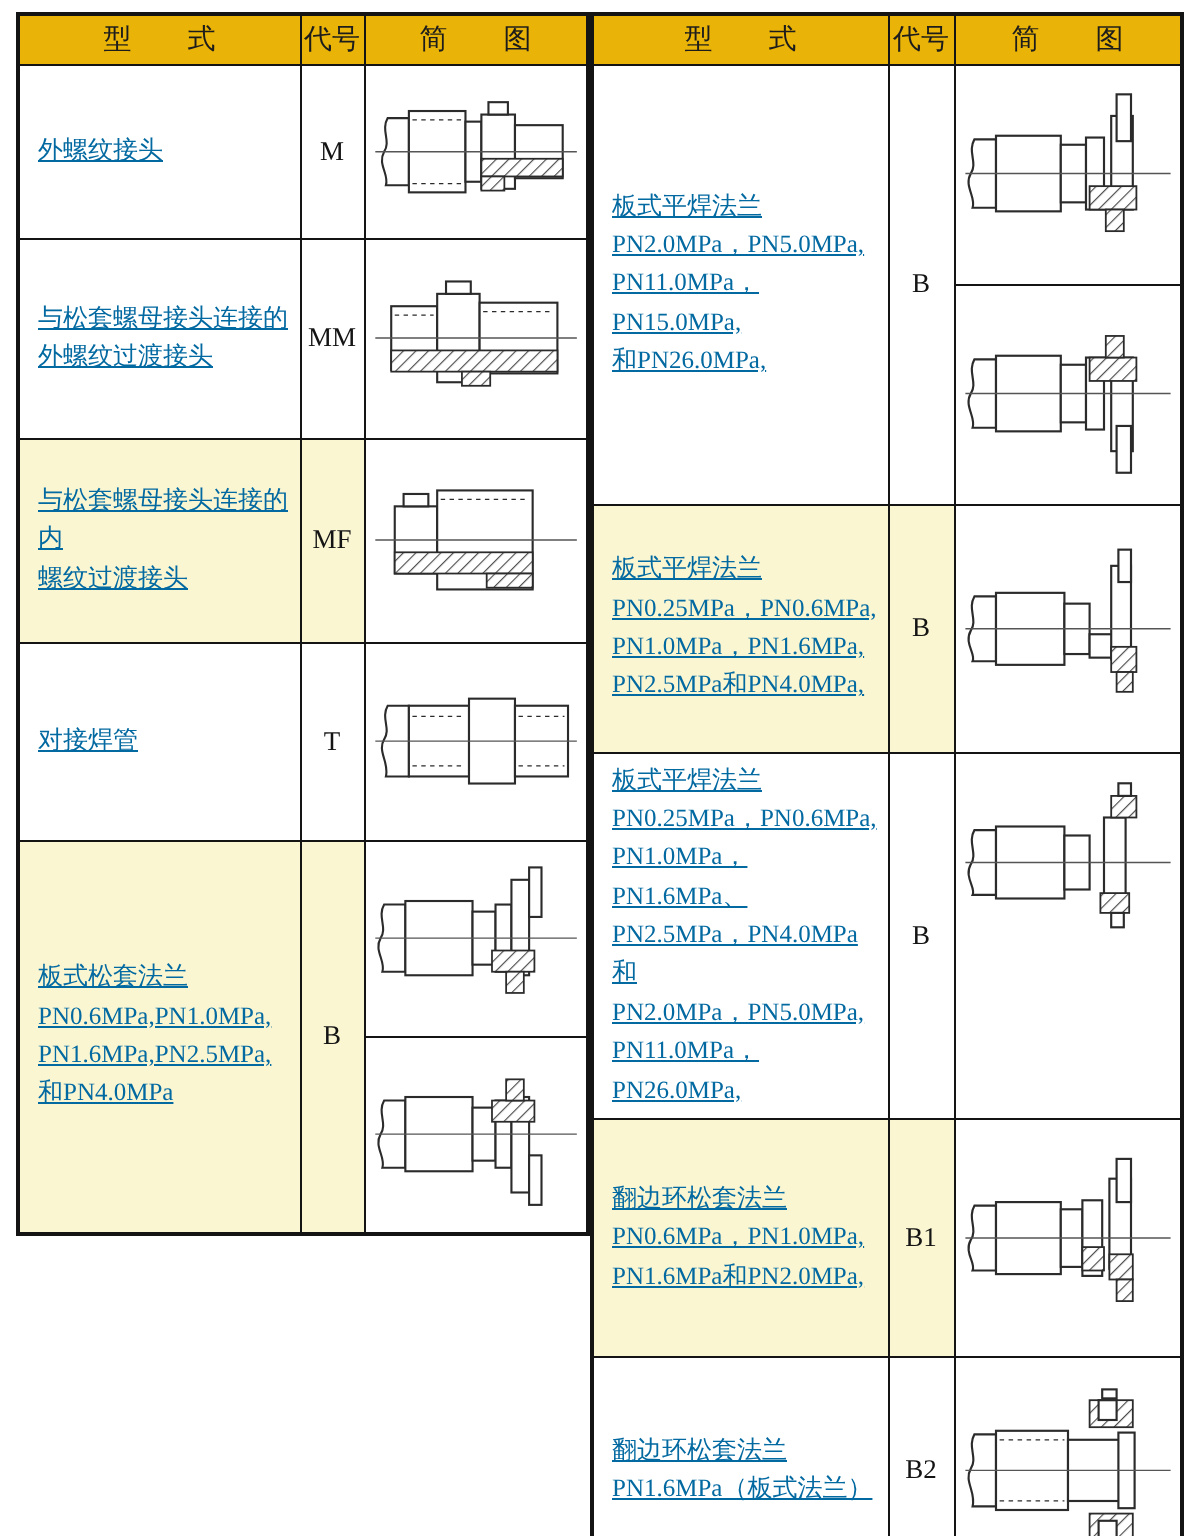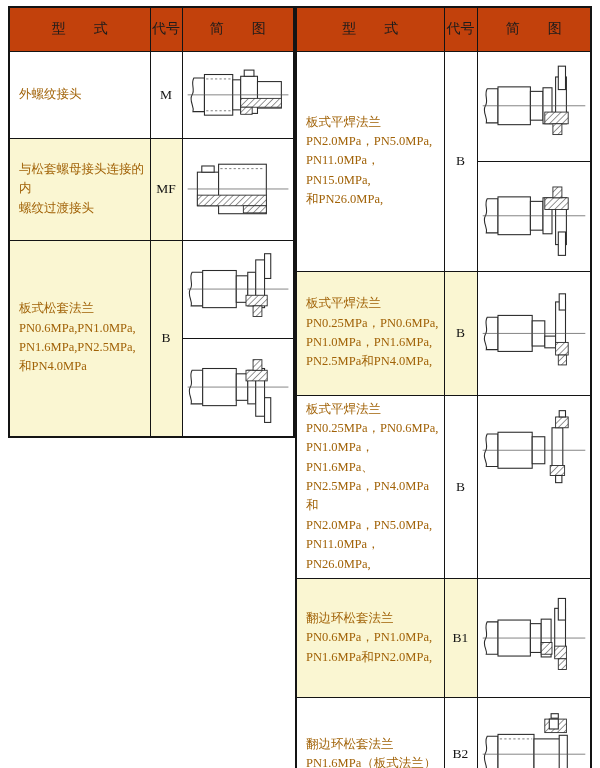--- a/index.html
+++ b/index.html
@@ -4,23 +4,23 @@
 <style>
   html,body{margin:0;padding:0;background:#fff;}
   body{width:600px;height:768px;overflow:hidden;font-family:"Liberation Sans",sans-serif;}
   .page{padding:6px 8px 0 8px;}
   .doc-title{font:700 12.5px/1.5 "Liberation Sans",sans-serif;color:#101010;margin:4px 0 9px 0;letter-spacing:.2px;}
   .tables{display:flex;align-items:flex-start;}
   table{border-collapse:collapse;table-layout:fixed;border:2px solid #141414;}
   table.half-left{width:285px;}
   table.half-right{width:299px;}
   th,td{border:1px solid #141414;box-sizing:border-box;}
-  th{background:#c2410c;height:44px;font:400 14px "Liberation Serif",serif;color:#1c1c1c;font-weight:500;}
-  td.type{font:400 12.5px/1.55 "Liberation Serif",serif;color:#a16207;padding:4px 4px 4px 9px;
-          white-space:pre-line;vertical-align:middle;background:#fff;}
+  th{background:#eab308;height:25px;font:400 14px "Liberation Serif",serif;color:#1c1c1c;font-weight:500;}
+  td.type{font:400 12.5px/1.55 "Liberation Serif",serif;color:#0369a1;padding:4px 4px 4px 9px;
+          white-space:pre-line;vertical-align:middle;background:#fff;text-decoration:underline;}
   td.code{text-align:center;vertical-align:middle;font:400 13.5px "Liberation Serif",serif;color:#141414;background:#fff;}
   td.hl{background:#faf6d2;}
   td.diag-cell{padding:0;vertical-align:top;background:#fff;}
   .diag{display:flex;align-items:center;justify-content:center;overflow:hidden;}
   .diag.split{border-top:1px solid #141414;}
   .diag svg{width:96%;height:95%;}
   svg .s{fill:#fff;stroke:#2b2b2b;stroke-width:1.2;}
   svg .h{fill:url(#hatch);stroke:#2b2b2b;stroke-width:1;}
   svg .cl{stroke:#555;stroke-width:.8;}
   svg .d{stroke:#2b2b2b;stroke-width:.7;stroke-dasharray:2.5 2.5;fill:none;}
@@ -67,33 +67,74 @@
                   <rect x="63" y="24" width="19" height="42" class="s"></rect>
                   <rect x="67" y="17" width="11" height="7" class="s"></rect>
                   <rect x="82" y="30" width="27" height="30" class="s"></rect>
                   <rect x="63" y="49" width="46" height="10" class="h"></rect>
                   <rect x="63" y="59" width="13" height="8" class="h"></rect>
                   <line x1="3" y1="45" x2="117" y2="45" class="cl"></line>
                 </svg>
               </div>
             </td>
           </tr>
+          <tr style="height: 99px;">
+            <td class="type">与松套螺母接头连接的
+外螺纹过渡接头</td>
+            <td class="code">MM</td>
+            <td class="diag-cell">
+              <div class="diag" style="height: 99px;">
+                <svg viewBox="0 0 120 90" preserveAspectRatio="xMidYMid meet">
+                  <rect x="12" y="27" width="26" height="36" class="s"></rect>
+                  <line x1="14" y1="32" x2="36" y2="32" class="d"></line>
+                  <line x1="14" y1="58" x2="36" y2="58" class="d"></line>
+                  <rect x="38" y="20" width="24" height="50" class="s"></rect>
+                  <rect x="43" y="13" width="14" height="7" class="s"></rect>
+                  <rect x="62" y="25" width="44" height="40" class="s"></rect>
+                  <line x1="64" y1="30" x2="104" y2="30" class="d"></line>
+                  <line x1="64" y1="60" x2="104" y2="60" class="d"></line>
+                  <rect x="12" y="52" width="94" height="12" class="h"></rect>
+                  <rect x="52" y="64" width="16" height="8" class="h"></rect>
+                  <line x1="3" y1="45" x2="117" y2="45" class="cl"></line>
+                </svg>
+              </div>
+            </td>
+          </tr>
           <tr style="height: 101px;">
             <td class="type hl">与松套螺母接头连接的内
 螺纹过渡接头</td>
             <td class="code hl">MF</td>
             <td class="diag-cell">
               <div class="diag" style="height: 101px;">
                 <svg viewBox="0 0 120 90" preserveAspectRatio="xMidYMid meet">
                   <rect x="14" y="26" width="24" height="38" class="s"></rect>
                   <rect x="19" y="19" width="14" height="7" class="s"></rect>
                   <rect x="38" y="17" width="54" height="56" class="s"></rect>
                   <line x1="40" y1="22" x2="90" y2="22" class="d"></line>
                   <rect x="14" y="52" width="78" height="12" class="h"></rect>
                   <rect x="66" y="64" width="26" height="8" class="h"></rect>
+                  <line x1="3" y1="45" x2="117" y2="45" class="cl"></line>
+                </svg>
+              </div>
+            </td>
+          </tr>
+          <tr style="height: 98px;">
+            <td class="type">对接焊管</td>
+            <td class="code">T</td>
+            <td class="diag-cell">
+              <div class="diag" style="height: 98px;">
+                <svg viewBox="0 0 120 90" preserveAspectRatio="xMidYMid meet">
+                  <path class="s" d="M22 25 L10 25 C6 32 12 38 8 44 C4 51 11 57 9 65 L22 65 Z"></path>
+                  <rect x="22" y="25" width="34" height="40" class="s"></rect>
+                  <line x1="24" y1="31" x2="54" y2="31" class="d"></line>
+                  <line x1="24" y1="59" x2="54" y2="59" class="d"></line>
+                  <rect x="56" y="21" width="26" height="48" class="s"></rect>
+                  <rect x="82" y="25" width="30" height="40" class="s"></rect>
+                  <line x1="84" y1="31" x2="110" y2="31" class="d"></line>
+                  <line x1="84" y1="59" x2="110" y2="59" class="d"></line>
                   <line x1="3" y1="45" x2="117" y2="45" class="cl"></line>
                 </svg>
               </div>
             </td>
           </tr>
           <tr style="height: 195px;">
             <td class="type hl">板式松套法兰
 PN0.6MPa,PN1.0MPa,
 PN1.6MPa,PN2.5MPa,
 和PN4.0MPa</td>

